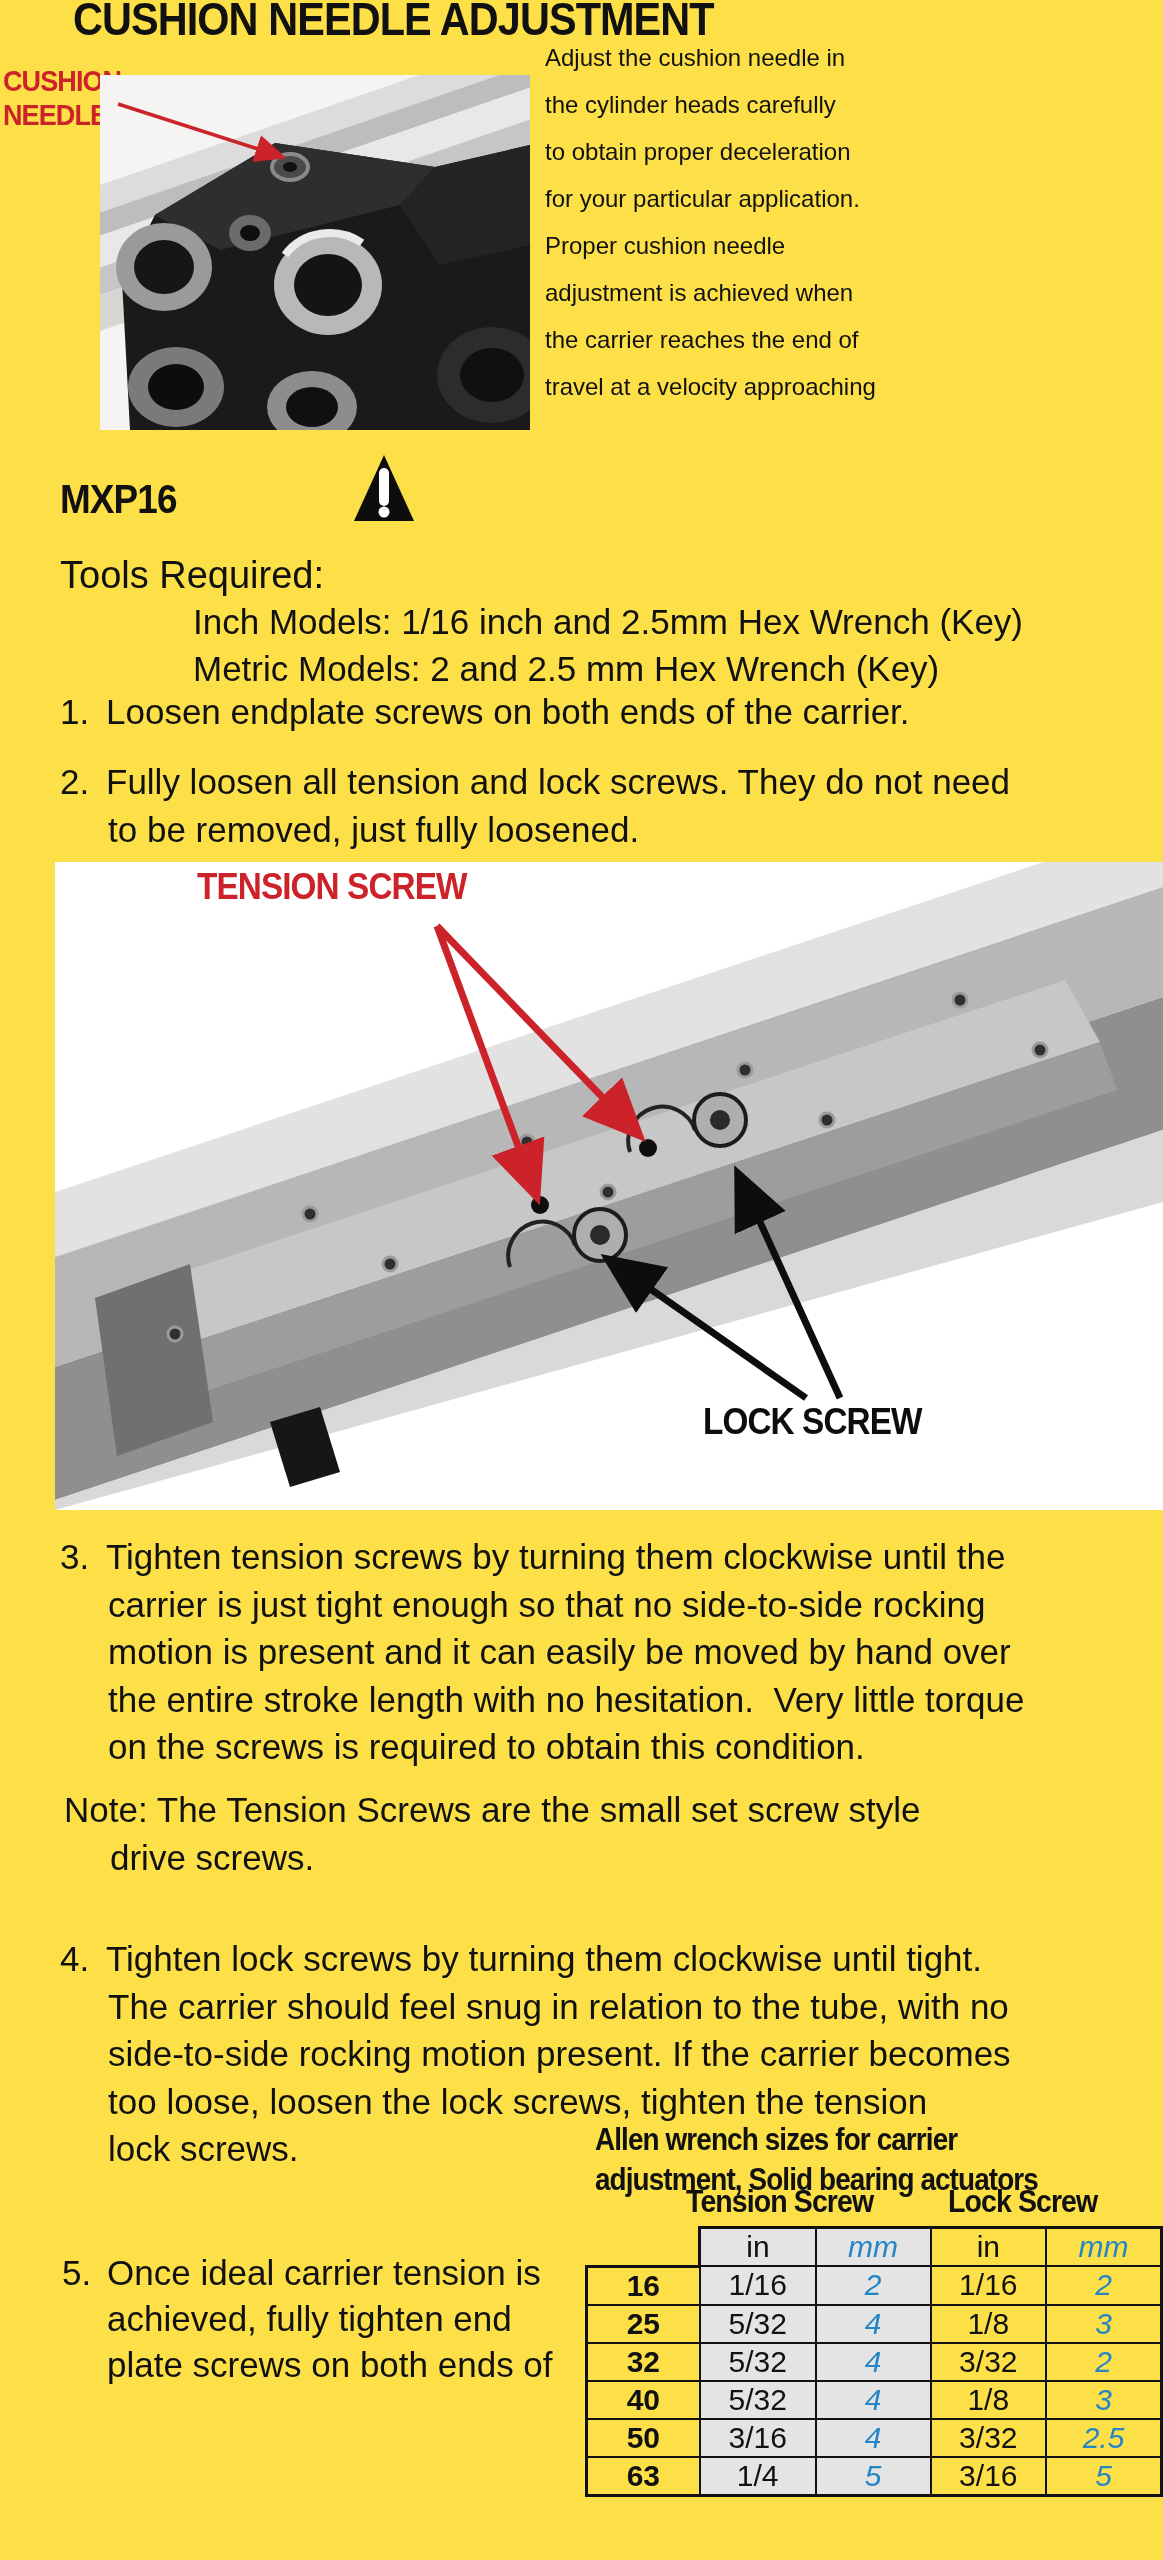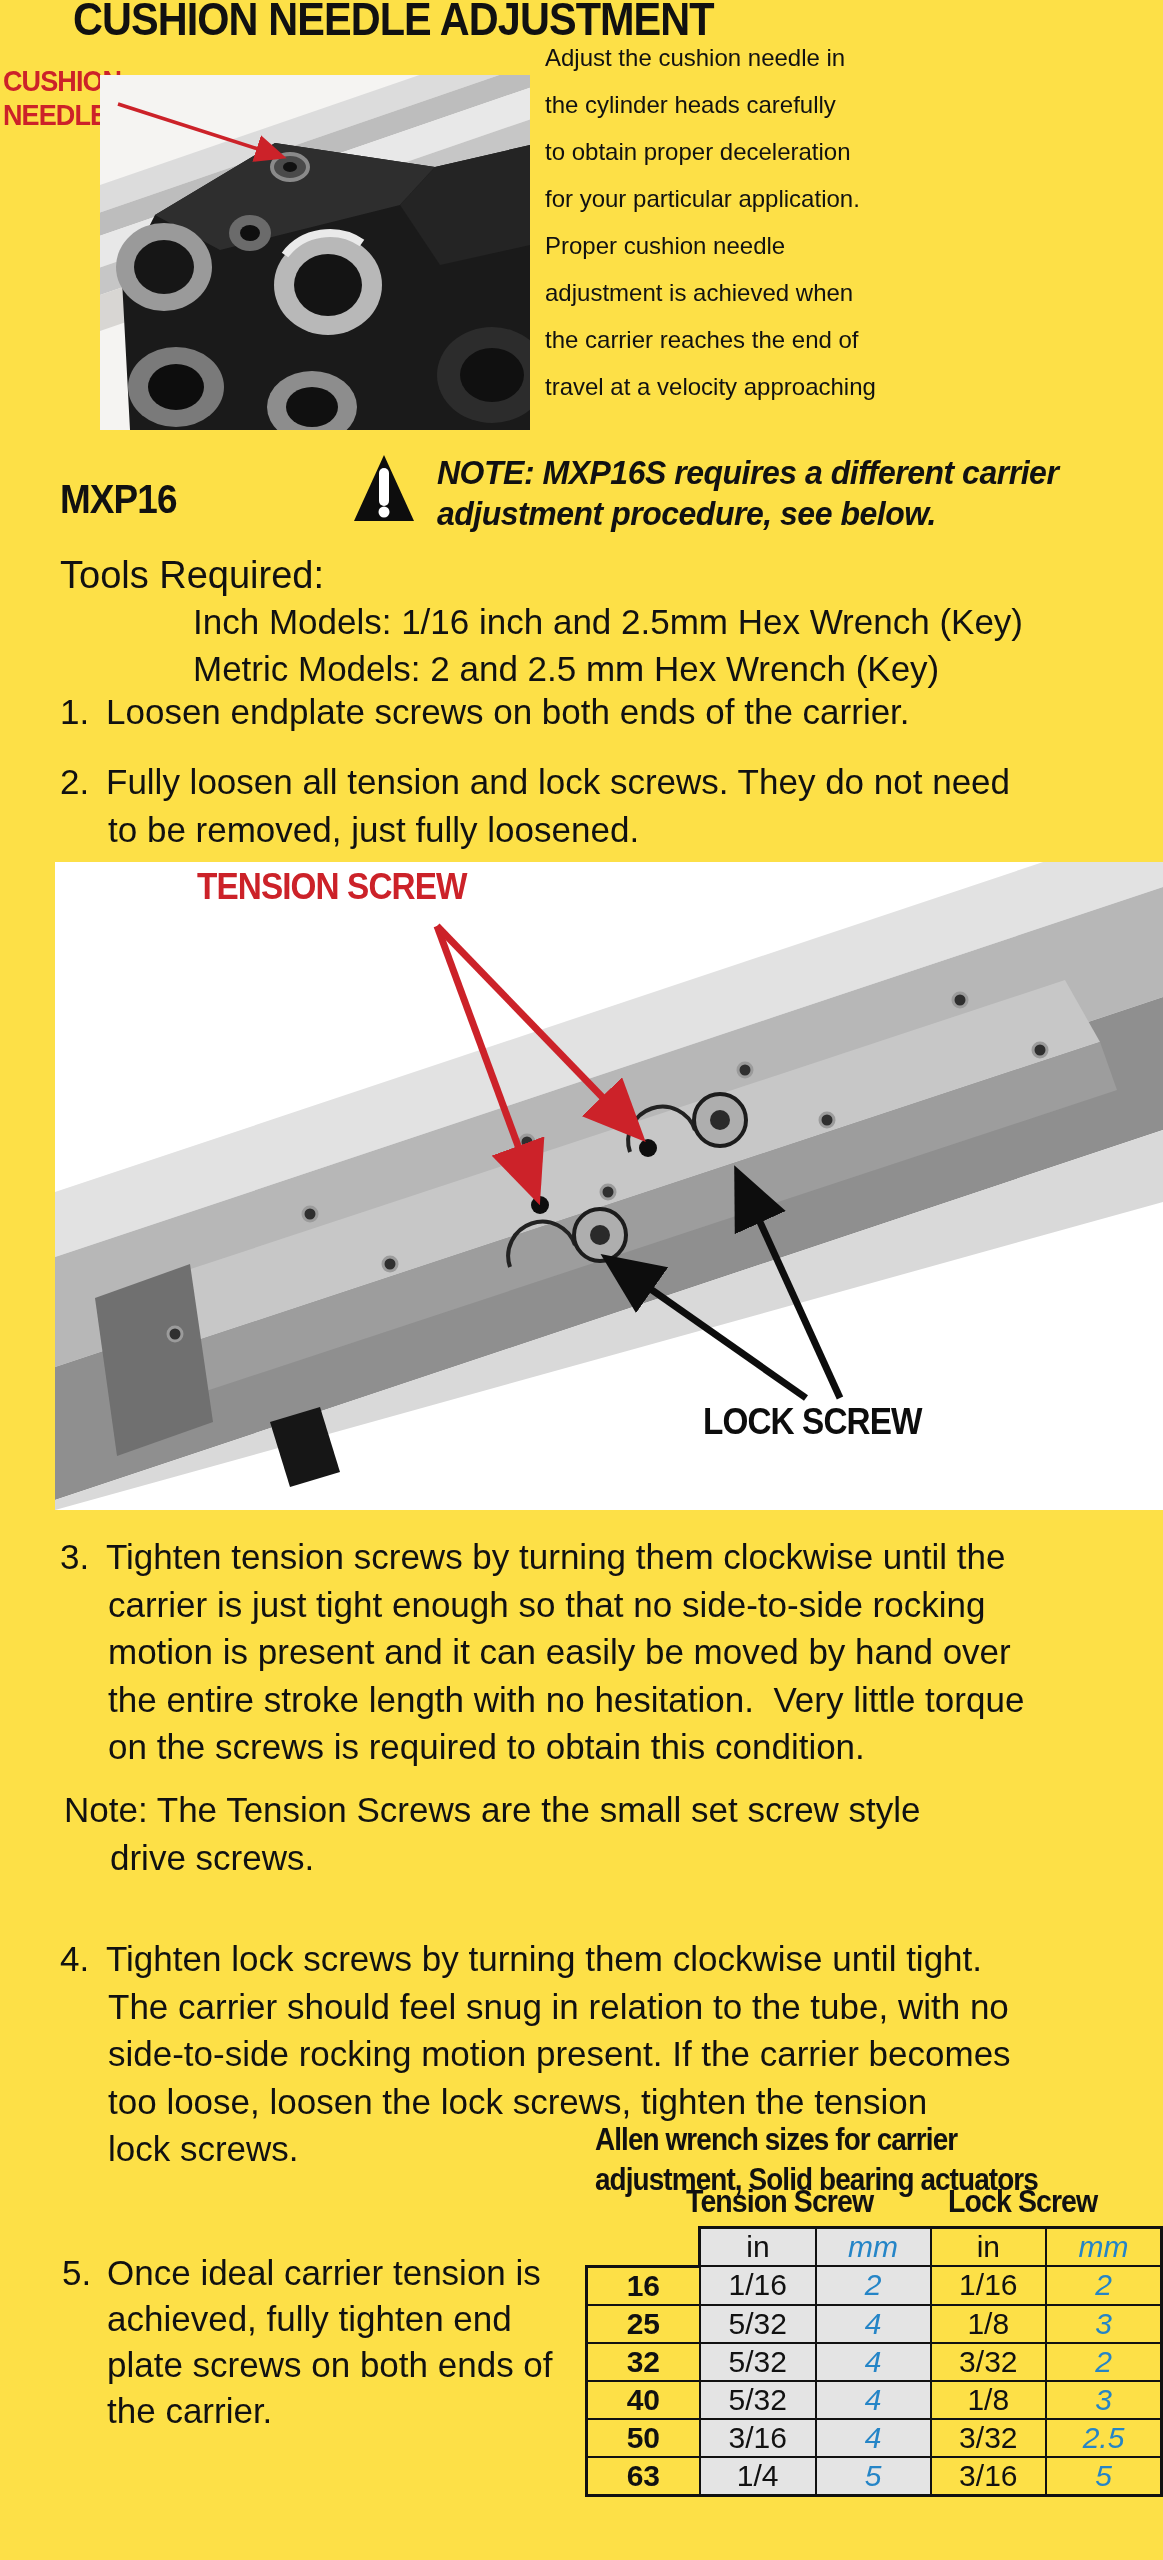--- a/index.html
+++ b/index.html
@@ -111,24 +111,20 @@
   <div class="abs mxp16">
     <span class="cond">MXP16</span>
   </div>
 
   <svg class="abs warn-triangle" viewBox="0 0 64 72">
     <polygon points="32,2 62,68 2,68" fill="#0d0d0d"></polygon>
     <path d="M32 20 L32 48" stroke="#fff" stroke-width="10" stroke-linecap="round"></path>
     <circle cx="32" cy="59" r="5.5" fill="#fff"></circle>
   </svg>
 
-  <div class="abs note-block">
-    <div class="line"><span class="cond">NOTE: MXP16S requires a different carrier</span></div>
-    <div class="line"><span class="cond">adjustment procedure, see below.</span></div>
-  </div>
 
   <div class="abs tools-label">Tools Required:</div>
   <div class="abs tool-item1 line">Inch Models: 1/16 inch and 2.5mm Hex Wrench (Key)</div>
   <div class="abs tool-item2 line">Metric Models: 2 and 2.5 mm Hex Wrench (Key)</div>
 
   <div class="abs step s1">
     <div class="line"><span class="num">1.</span><span>Loosen endplate screws on both ends of the carrier.</span></div>
   </div>
 
   <div class="abs step s2">
@@ -208,21 +204,20 @@
     <div class="line cont">The carrier should feel snug in relation to the tube, with no</div>
     <div class="line cont">side-to-side rocking motion present. If the carrier becomes</div>
     <div class="line cont">too loose, loosen the lock screws, tighten the tension</div>
     <div class="line cont">lock screws.</div>
   </div>
 
   <div class="abs step s5">
     <div class="line"><span class="num">5.</span><span>Once ideal carrier tension is</span></div>
     <div class="line cont">achieved, fully tighten end</div>
     <div class="line cont">plate screws on both ends of</div>
-    <div class="line cont">the carrier.</div>
   </div>
 
   <div class="abs tbl-title">
     <div class="line"><span class="cond">Allen wrench sizes for carrier</span></div>
     <div class="line"><span class="cond">adjustment, Solid bearing actuators</span></div>
   </div>
 
   <div class="abs grp grp-tension"><span class="cond" style="transform:scaleX(0.92)">Tension Screw</span></div>
   <div class="abs grp grp-lock"><span class="cond" style="transform:scaleX(0.92)">Lock Screw</span></div>
 

